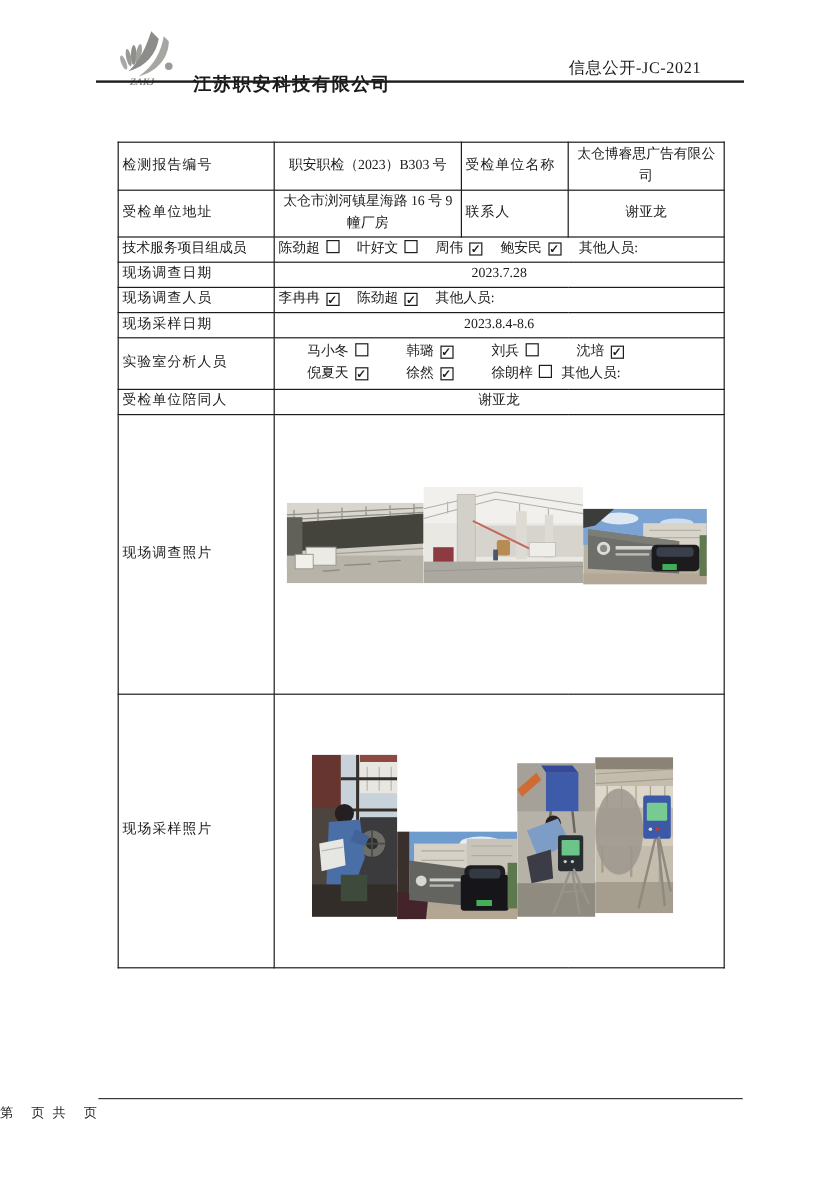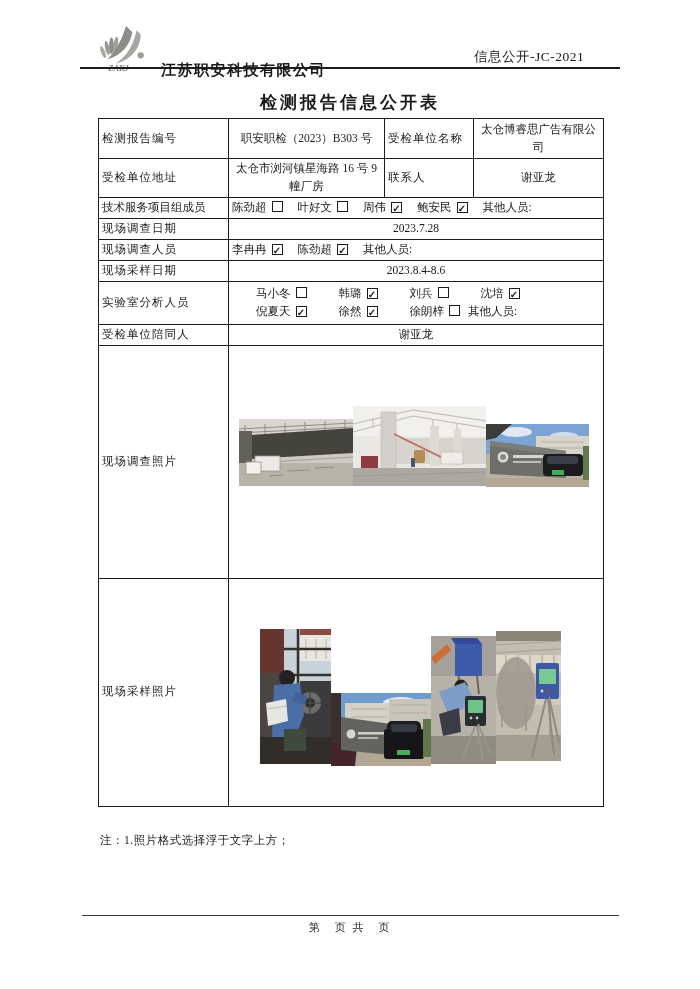--- a/index.html
+++ b/index.html
@@ -22,21 +22,21 @@
   .tight .cb-item{margin-right:8px;margin-left:24px;}
   .cb-box{display:inline-block;width:11px;height:11px;border:1px solid #1c1c1c;margin-left:5px;
           vertical-align:-1px;font-size:10px;line-height:11px;text-align:center;font-weight:bold;box-sizing:border-box;}
   .cb-others{display:inline-block;}
   .photo-lbl{text-align:center;letter-spacing:2px;}
   td.photo-cell{position:relative;padding:0;}
   .photo{position:absolute;display:block;}
   
   .note{position:absolute;left:100px;top:833px;font-size:11.5px;letter-spacing:.5px;}
   .footrule{position:absolute;left:82px;top:915px;width:537px;border-top:1.5px solid #3a3a3a;}
-  .foottext{position:absolute;left:0;top:920px;width:700px;text-align:center;font-size:11px;
+  .foottext{position:absolute;left:0;top:920px;width:700px;font-size:11px;
             letter-spacing:2px;white-space:pre;color:#2a2a2a;}
 </style>
 </head>
 <body>
 
 <div class="page">
 
   <svg class="logo" viewBox="0 0 58 46">
     <ellipse cx="8" cy="27" rx="2" ry="6" fill="#a8a8a4" transform="rotate(-22 8 27)"></ellipse>
     <ellipse cx="12" cy="23" rx="2" ry="7" fill="#989894" transform="rotate(-12 12 23)"></ellipse>
@@ -44,21 +44,20 @@
     <ellipse cx="20" cy="20" rx="2.2" ry="8" fill="#a0a09c" transform="rotate(10 20 20)"></ellipse>
     <path d="M30,2 C26,14 22,24 12,34 C26,30 34,20 36,8 Z" fill="#8c8c88"></path>
     <path d="M40,6 C38,18 32,30 20,38 C36,34 44,22 44,10 Z" fill="#a6a6a2"></path>
     <circle cx="44" cy="30" r="3" fill="#9a9a96"></circle>
     <text x="13" y="45" font-size="8" font-style="italic" font-weight="bold" fill="#84848a" font-family="Liberation Serif, serif">ZAKJ</text>
   </svg>
   <div class="company">江苏职安科技有限公司</div>
   <div class="doccode">信息公开-JC-2021</div>
   <div class="hrule"></div>
 
-  <div class="title">检测报告信息公开表</div>
 
   <table class="main">
     <colgroup>
         <col style="width:130px">
         <col style="width:156px">
         <col style="width:89px">
         <col style="width:130px">
       </colgroup>
     <tbody>
         <tr style="height:40px">
@@ -235,18 +234,17 @@
           <rect x="43" y="38" width="17" height="15" rx="1" fill="#76ca92"></rect>
           <circle cx="46" cy="60" r="1.5" fill="#d8d8d2"></circle>
           <circle cx="52" cy="60" r="1.5" fill="#c23c34"></circle>
           <path d="M50,68 L36,126 M52,68 L58,124 M53,66 L63,112" stroke="#8e8a80" stroke-width="2" fill="none"></path>
         </svg>
       </td>
     </tr>
   </tbody>
     </table>
 
-  <div class="note">注：1.照片格式选择浮于文字上方；</div>
 
   <div class="footrule"></div>
   <div class="foottext">第　页 共　页</div>
 
 </div>
 
 </body></html>

